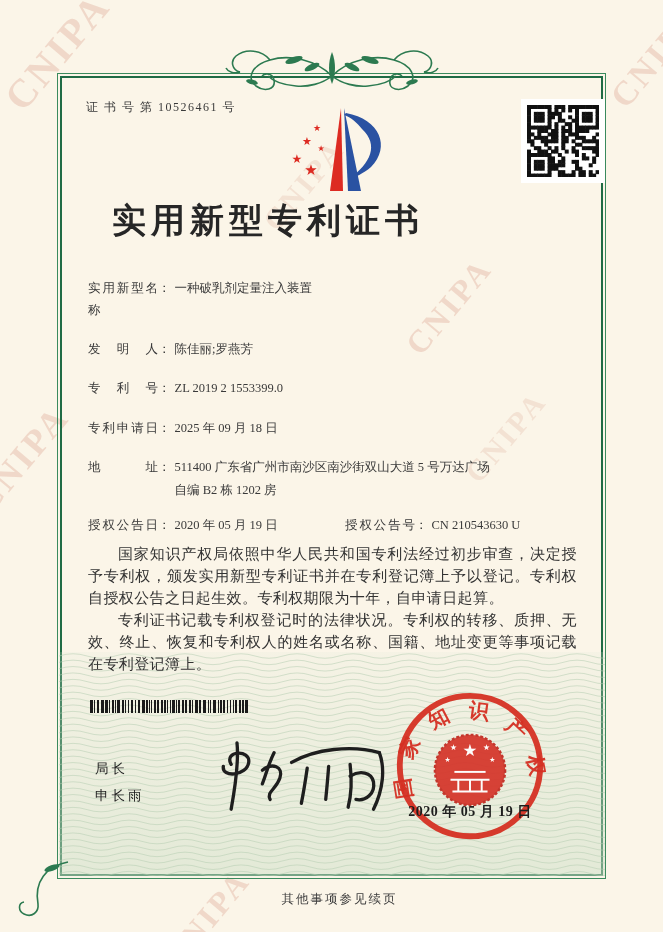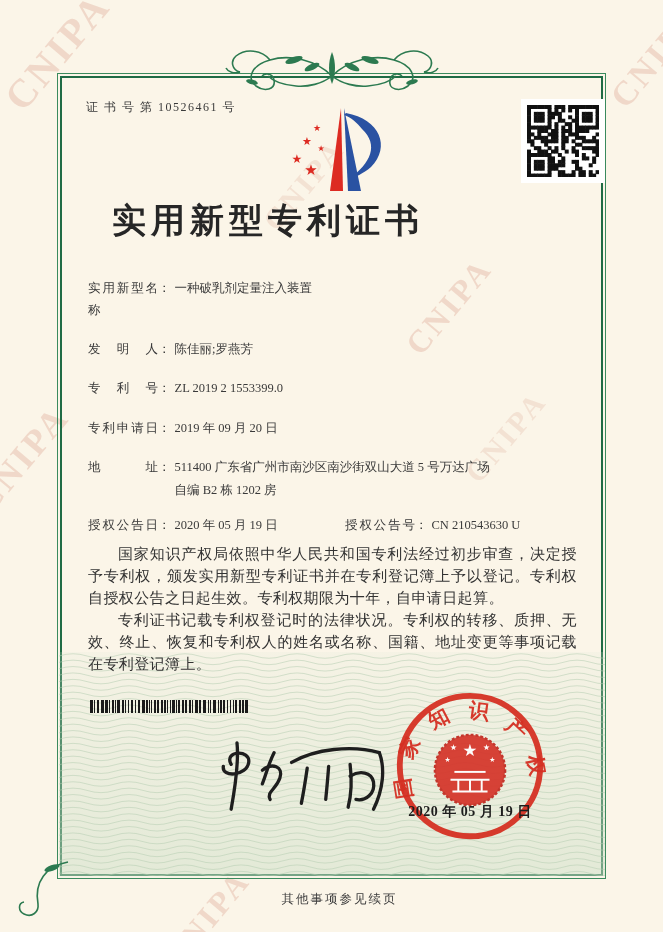--- a/index.html
+++ b/index.html
@@ -415,21 +415,21 @@
 
     <div class="frow">
       <span class="flabel">发明人</span><span class="fcolon">：</span><span class="fval">陈佳丽;罗燕芳</span>
     </div>
 
     <div class="frow">
       <span class="flabel">专利号</span><span class="fcolon">：</span><span class="fval">ZL 2019 2 1553399.0</span>
     </div>
 
     <div class="frow">
-      <span class="flabel">专利申请日</span><span class="fcolon">：</span><span class="fval">2019 年 09 月 20 日</span>
+      <span class="flabel">专利申请日</span><span class="fcolon">：</span><span class="fval">2025 年 09 月 18 日</span>
     </div>
 
 
     <div class="frow">
       <span class="flabel">地址</span><span class="fcolon">：</span><span class="fval" style="width: 400px;">511400 广东省广州市南沙区南沙街双山大道 5 号万达广场
 自编 B2 栋 1202 房</span>
     </div>
   </div>
 
   <div class="grantrow">
@@ -488,20 +488,24 @@
       <rect x="133" y="0" width="2" height="13" fill="#1a1a1a"></rect>
       <rect x="137" y="0" width="1" height="13" fill="#1a1a1a"></rect>
       <rect x="140" y="0" width="1" height="13" fill="#1a1a1a"></rect>
       <rect x="143" y="0" width="1" height="13" fill="#1a1a1a"></rect>
       <rect x="145" y="0" width="2" height="13" fill="#1a1a1a"></rect>
       <rect x="149" y="0" width="2" height="13" fill="#1a1a1a"></rect>
       <rect x="152" y="0" width="2" height="13" fill="#1a1a1a"></rect>
       <rect x="155" y="0" width="3" height="13" fill="#1a1a1a"></rect>
     </svg>
 
+  <div class="officer">
+    <div>局长</div>
+    <div>申长雨</div>
+  </div>
 
   <svg class="sig" width="195" height="80" viewBox="0 0 200 80">
     <g stroke="#1e1e1e" stroke-width="3.4" fill="none" stroke-linecap="round">
       <path d="M34,26 C26,12 54,10 52,24 C50,38 24,40 26,28"></path>
       <path d="M40,4 C42,24 38,50 34,72"></path>
       <path d="M78,14 C72,26 70,36 66,46"></path>
       <path d="M66,32 C76,24 88,28 84,40 C80,52 70,54 74,62"></path>
       <path d="M96,24 C120,10 158,6 186,14"></path>
       <path d="M112,30 C110,44 108,56 106,66"></path>
       <path d="M134,28 C133,42 132,52 131,62"></path>

